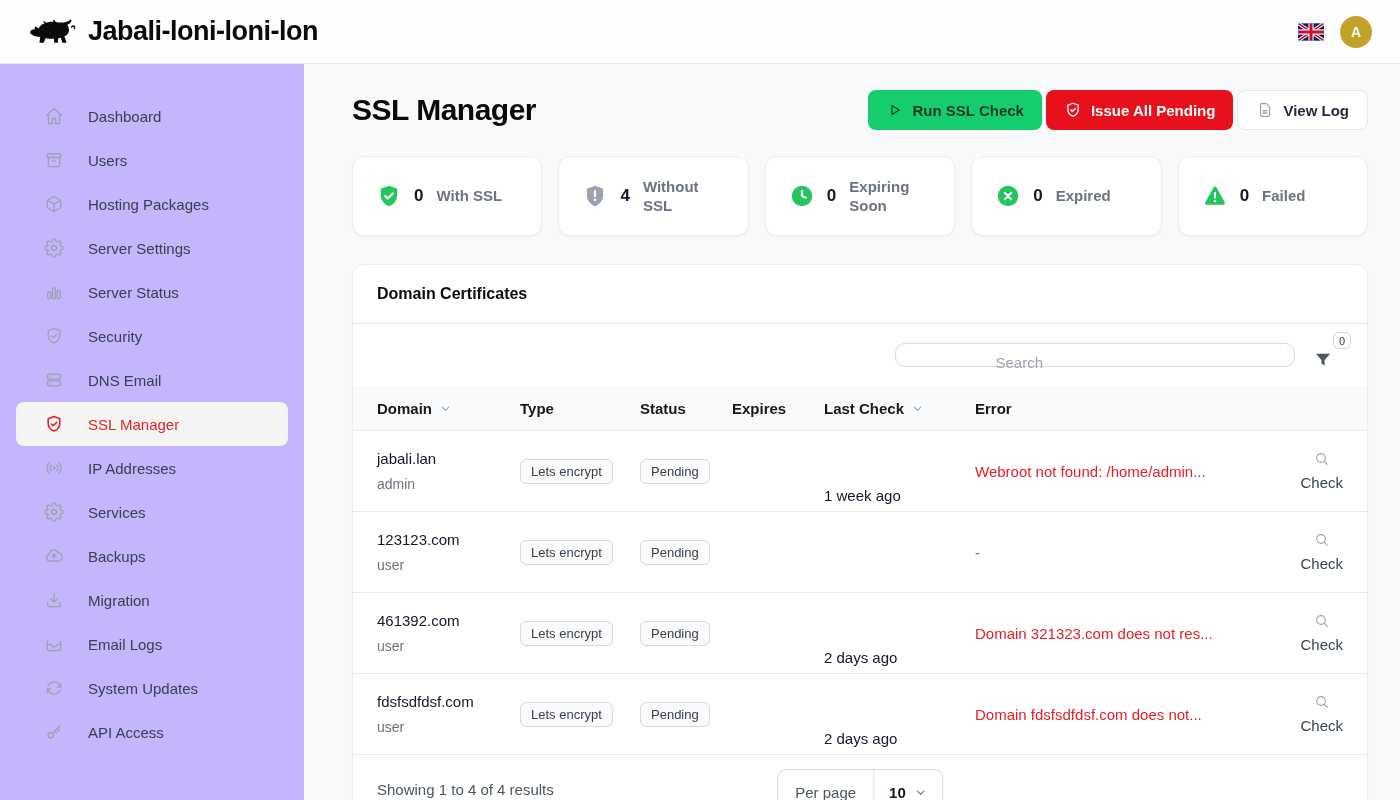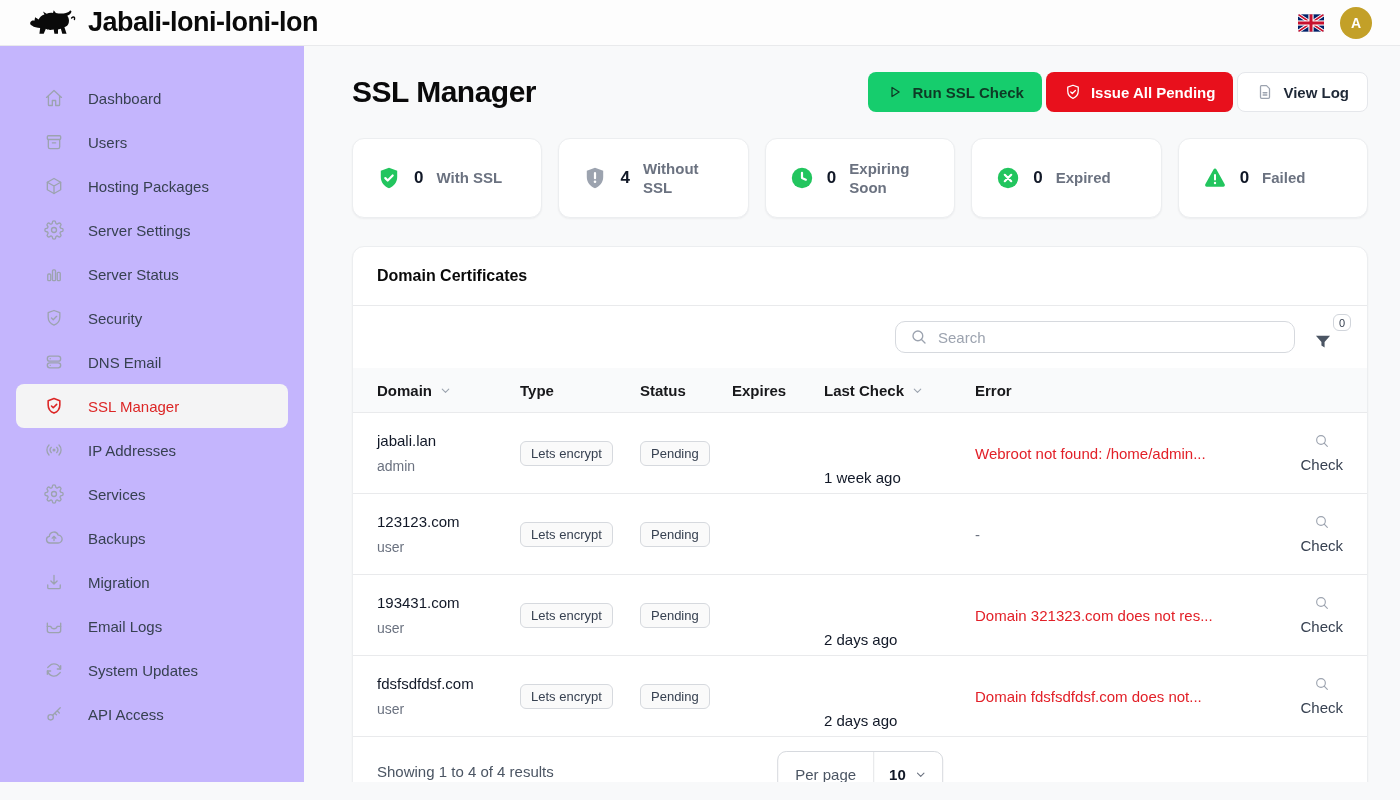--- a/index.html
+++ b/index.html
@@ -1,20 +1,20 @@
 <!DOCTYPE html>
 <html><head>
 <meta charset="utf-8">
 <style>
   * { margin:0; padding:0; box-sizing:border-box; }
   html,body { width:1400px; height:800px; overflow:hidden; }
   body { font-family:"Liberation Sans","DejaVu Sans",sans-serif; background:#f8f9fa; color:#111827; }
 
   
-  .topbar { height:46px; background:#fdfdfd; border-bottom:1px solid #e9eaec;
+  .topbar { height:64px; background:#fdfdfd; border-bottom:1px solid #e9eaec;
     display:flex; align-items:center; justify-content:space-between; padding:0 28px; }
   .brand { display:flex; align-items:center; gap:10px; }
   .brand-title { font-size:27px; font-weight:800; letter-spacing:-0.5px; color:#0a0a0a; }
   .topbar-right { display:flex; align-items:center; gap:16px; }
   .flag { width:26px; height:18px; border-radius:2px; overflow:hidden; display:block; }
   .avatar { width:32px; height:32px; border-radius:50%; background:#c3a028; color:#fff;
     font-weight:700; font-size:14px; display:flex; align-items:center; justify-content:center; cursor:pointer; }
 
   
   .shell { display:flex; height:736px; }
@@ -51,22 +51,22 @@
   .stat-value { font-size:17px; font-weight:700; color:#111827; }
   .stat-label { font-size:15px; font-weight:700; color:#6b7280; line-height:1.3; }
 
   
   .card { background:#fff; border:1px solid #eceef0; border-radius:12px;
     box-shadow:0 1px 2px rgba(16,24,40,.05); overflow:hidden; }
   .card-title { padding:20px 24px; font-size:16px; font-weight:700; color:#0a0a0a;
     border-bottom:1px solid #e9eaec; }
   .toolbar { height:62px; display:flex; align-items:center; justify-content:flex-end;
     gap:18px; padding:0 24px; }
-  .search-box { width:400px; height:32px; border:1px solid #d6d9de; border-radius:10px;
-    display:flex; align-items:center; gap:10px; padding:0 14px; background:#fff; }
+  .search-box { width:400px; height:24px; border:1px solid #d6d9de; border-radius:10px;
+    display:flex; align-items:center; gap:10px; padding:0 14px; background:#fff;flex-direction:column; }
   .search-box svg { width:18px; height:18px; stroke:#9ca3af; fill:none; stroke-width:1.8; stroke-linecap:round; }
   .search-box input { border:none; outline:none; flex:1; font-family:inherit; font-size:15px; color:#374151; background:transparent; }
   .search-box input::placeholder { color:#9ca3af; }
   .filter-wrap { position:relative; width:30px; height:34px; cursor:pointer; }
   .filter-wrap svg { width:20px; height:20px; position:absolute; left:0; bottom:2px; fill:#4b5563; }
   .filter-badge { position:absolute; top:-6px; right:-8px; min-width:18px; height:17px;
     border:1px solid #d1d5db; border-radius:6px; background:#fff; font-size:11px; color:#374151;
     display:flex; align-items:center; justify-content:center; padding:0 4px; }
 
   .tgrid { display:grid; grid-template-columns:143px 120px 92px 92px 151px 1fr 100px;
@@ -422,21 +422,21 @@
           <svg viewBox="0 0 24 24">
               <circle cx="10.5" cy="10.5" r="6.5"></circle>
               <path d="M15.3 15.3 20 20"></path>
             </svg>
           <span>Check</span>
         </button>
       </div>
 
       <div class="tgrid trow">
         <div>
-          <div class="dom-name">193431.com</div>
+          <div class="dom-name">461392.com</div>
           <div class="dom-user">user</div>
         </div>
         <div><span class="pill">Lets encrypt</span></div>
         <div><span class="pill">Pending</span></div>
         <div class="cell"></div>
         <div class="cell">2 days ago</div>
         <div class="cell-err">Domain 321323.com does not res...</div>
         <button class="check-btn">
           <svg viewBox="0 0 24 24">
               <circle cx="10.5" cy="10.5" r="6.5"></circle>

